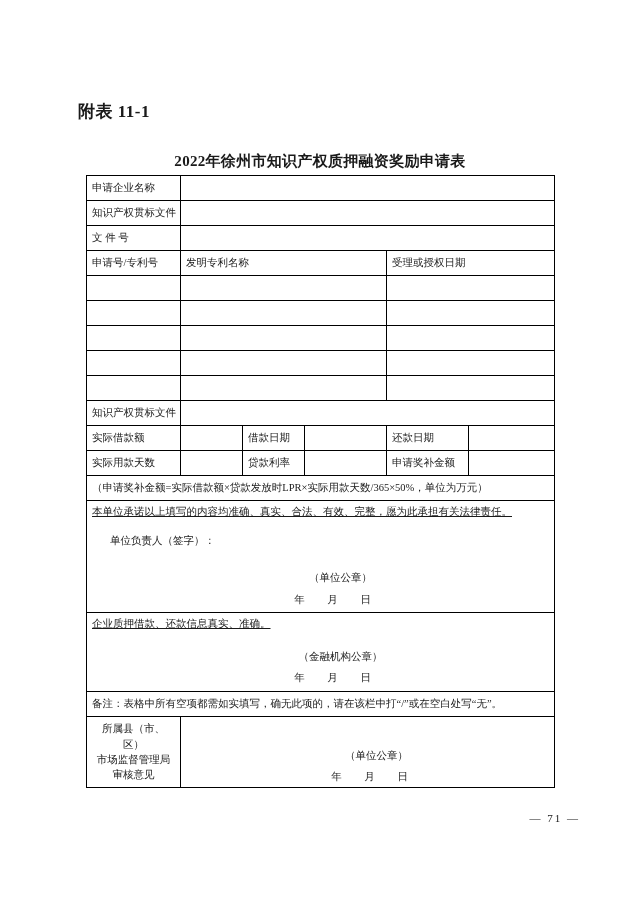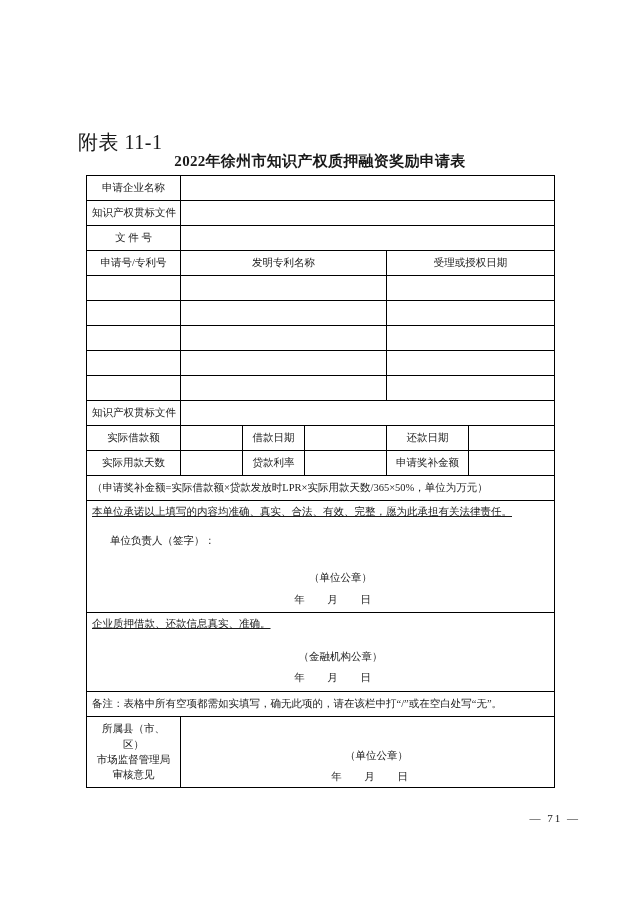--- a/index.html
+++ b/index.html
@@ -17,23 +17,23 @@
   }
   .page {
     position: absolute;
     left: 0; top: 0;
     width: 640px;
     height: 905px;
   }
   .doc-label {
     position: absolute;
     left: 78px;
-    top: 129px;
-    font-size: 20px;
-    font-weight: normal;
+    top: 100px;
+    font-size: 17px;
+    font-weight: bold;
     letter-spacing: 0.5px;
     font-family: "Liberation Serif", "DejaVu Serif", serif;
   }
   .doc-title {
     position: absolute;
     left: 0;
     top: 152px;
     width: 640px;
     text-align: center;
     font-size: 15px;
@@ -50,21 +50,21 @@
   }
   table.form td {
     border: 1px solid #000;
     font-size: 10.5px;
     line-height: 1.45;
     padding: 3px 5px;
     vertical-align: middle;
     height: 18px;
   }
   td.lbl {
-    text-align: center;
+    text-align: left;
     white-space: nowrap;
   }
   td.blank { }
   td.note {
     font-size: 10px;
     text-align: left;
     padding: 5px 6px;
     line-height: 1.5;
   }
   td.declare {

